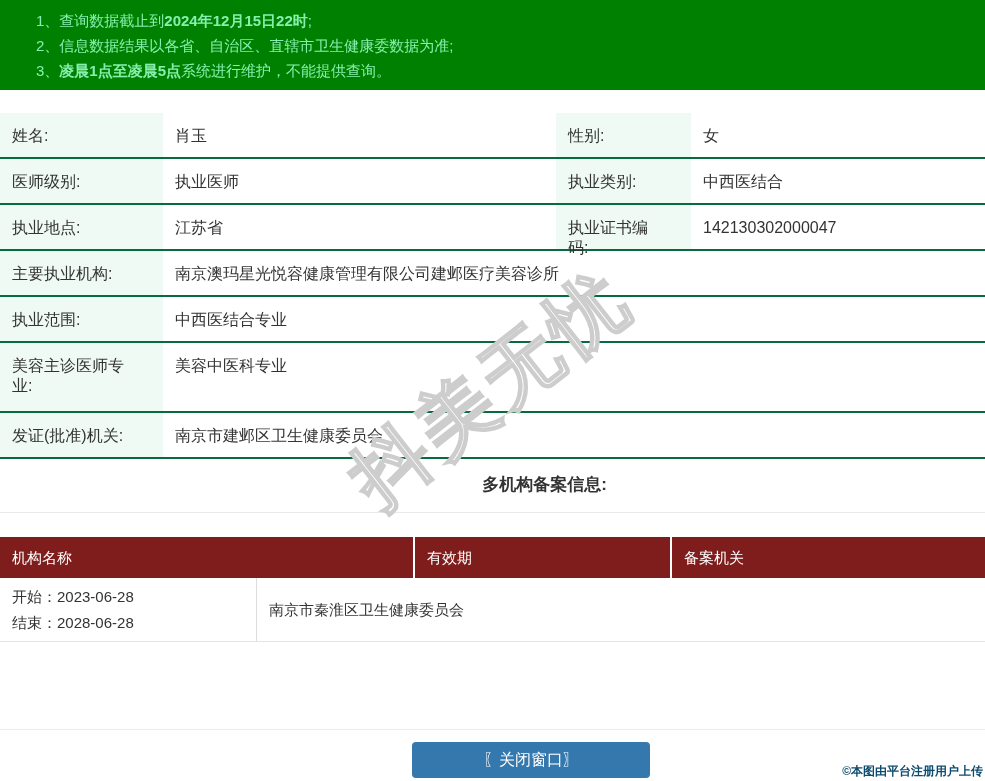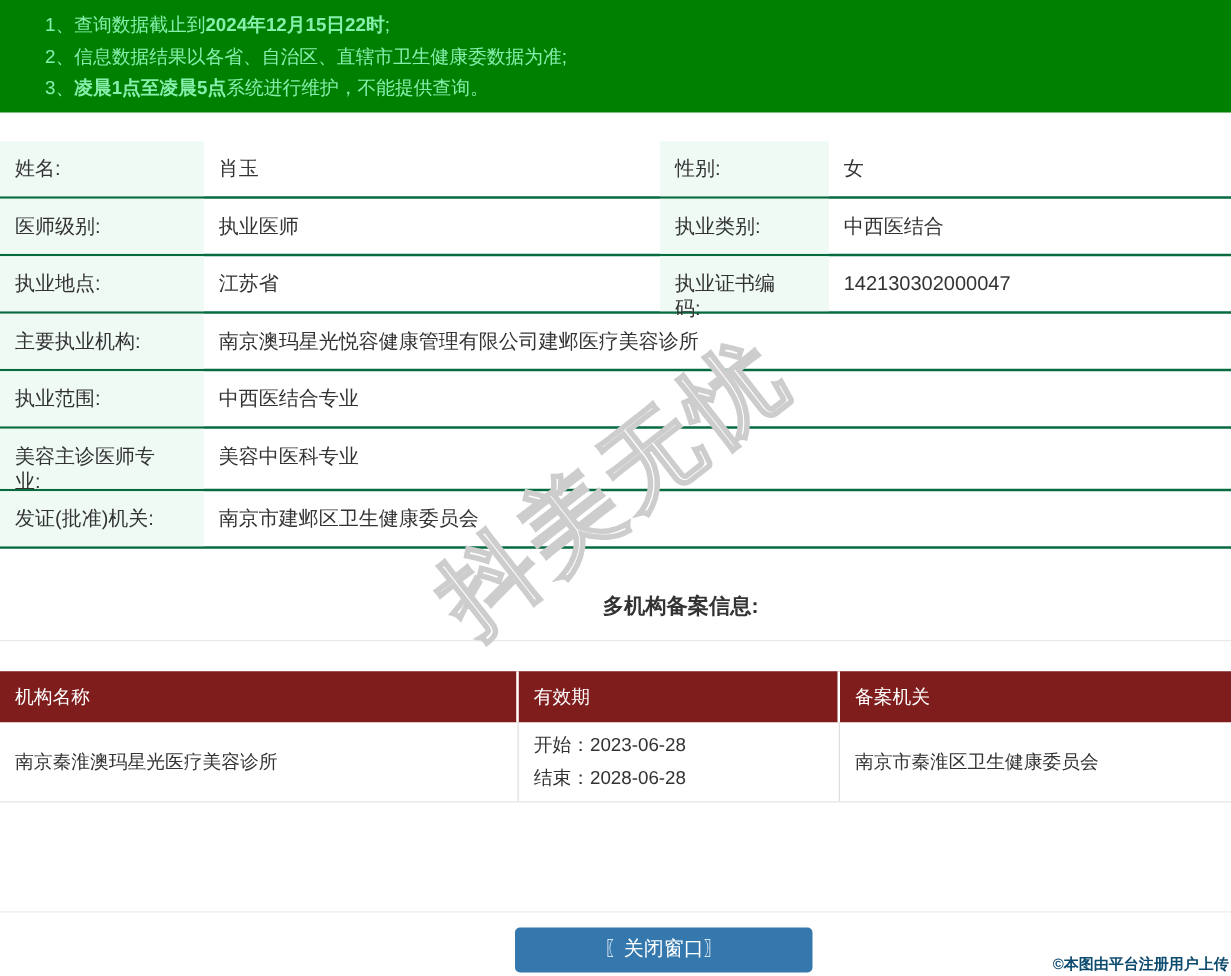--- a/index.html
+++ b/index.html
@@ -9,24 +9,24 @@
 
   
   .banner { position:absolute; top:0; left:0; width:985px; height:90px;
             background:#008000; color:#86efac; padding:8px 10px 0 36px; font-size:15px; }
   .banner-line { line-height:25px; white-space:nowrap; }
   .banner-line b { font-weight:bold; }
 
   
   .info-table { position:absolute; top:113px; left:0; width:985px; font-size:16px; }
   .irow { display:flex; width:985px; height:46px; border-bottom:2px solid #076b40; align-items:stretch; }
-  .irow.tall { height:50px; }
+  .irow.tall { height:70px; }
   .cell { line-height:20px; }
   .cell-label { width:163px; background:#effaf4; padding:13px 26px 5px 12px; flex:none; }
-  .cell-label2 { width:135px; background:#effaf4; padding:13px 26px 13px 12px; flex:none; }
+  .cell-label2 { width:135px; background:#effaf4; padding:13px 26px 13px 12px; flex:none;margin-left:28px; }
   .cell-value { width:365px; padding:13px 10px 13px 12px; flex:none; }
   .cell-value2 { flex:1; padding:13px 10px 13px 12px; }
   .cell-value-full { flex:1; padding:13px 10px 13px 12px; }
 
   
   .section-title-wrap { position:absolute; top:459px; left:0; width:985px; height:54px;
                         border-bottom:1px solid #e9e9e9; text-align:center; }
   .section-title { display:inline-block; transform:translateX(52px); font-weight:bold;
                    font-size:17px; line-height:52px; color:#333; }
 
@@ -120,21 +120,20 @@
     <span class="section-title">多机构备案信息:</span>
   </div>
 
   <div class="filing-header">
     <div class="fh-cell fh-1">机构名称</div>
     <div class="fh-cell fh-2">有效期</div>
     <div class="fh-cell fh-3">备案机关</div>
   </div>
 
   <div class="filing-row">
-    <div class="fr-1">南京秦淮澳玛星光医疗美容诊所</div>
     <div class="fr-2">
       <div class="validity-line">开始：2023-06-28</div>
       <div class="validity-line">结束：2028-06-28</div>
     </div>
     <div class="fr-3">南京市秦淮区卫生健康委员会</div>
   </div>
 
   <div class="bottom-divider"></div>
   <button class="close-btn">〖关闭窗口〗</button>
   <div class="copyright">©本图由平台注册用户上传</div>

